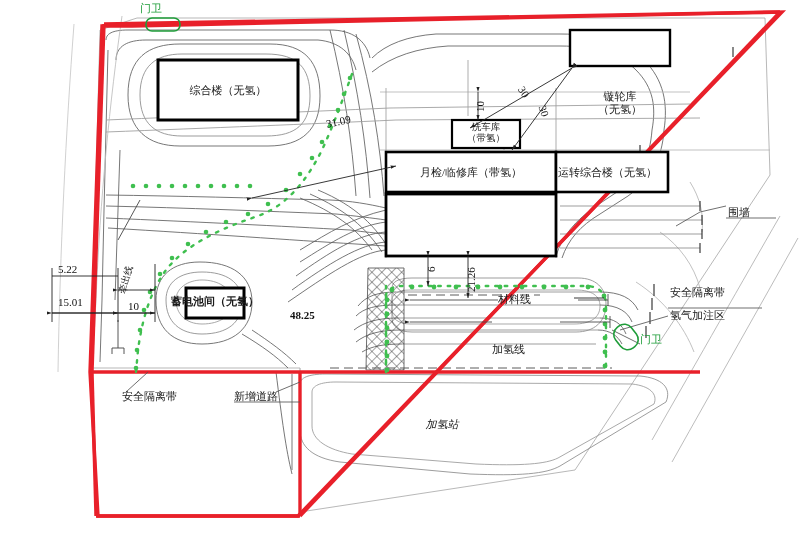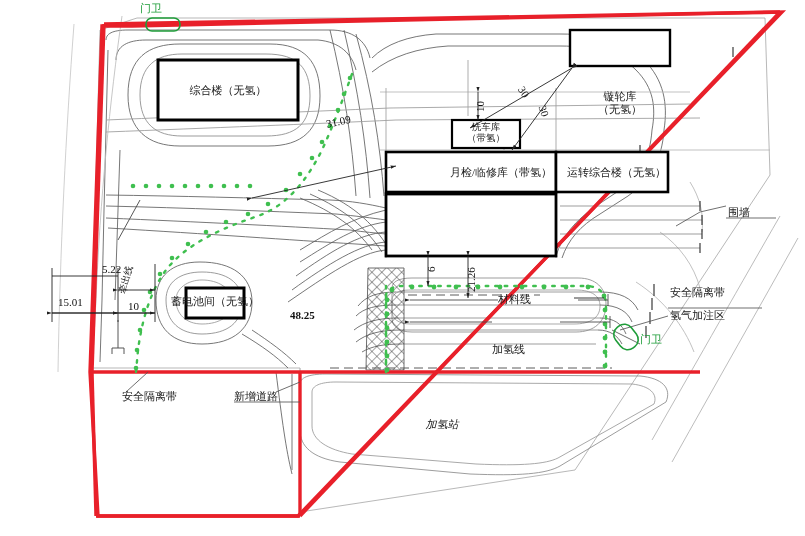--- a/index.html
+++ b/index.html
@@ -371,35 +371,35 @@
 
     <g fill="none" stroke="#1f9d3a" stroke-width="1.6">
       <rect x="146" y="18" width="34" height="13" rx="6"></rect>
       <rect x="616" y="324" width="20" height="26" rx="9" transform="rotate(-38 626 337)"></rect>
     </g>
 
   </svg>
 
   <div class="lbl lbl-cn" style="left:188px; top:84px; width:80px; text-align:center;">综合楼（无氢）</div>
 
-  <div class="lbl lbl-cn" style="left:162px; top:295px; width:106px; text-align:center;">蓄电池间（无氢）</div>
+  <div class="lbl lbl-cn" style="left:162px; top:295px; width:106px; text-align:center;font-weight:bold;">蓄电池间（无氢）</div>
 
   <div class="lbl lbl-cn two-line" style="left:578px; top:42px; width:84px;margin-top:48px;">
     <div>镟轮库</div>
     <div>（无氢）</div>
   </div>
 
   <div class="lbl lbl-cn-sm two-line" style="left:456px; top:122px; width:60px;text-align:center;">
     <div>洗车库</div>
     <div>（带氢）</div>
   </div>
 
-  <div class="lbl lbl-cn" style="left:390px; top:166px; width:162px; text-align:right;">月检/临修库（带氢）</div>
-
-  <div class="lbl lbl-cn" style="left:558px; top:166px; width:108px; text-align:right;">运转综合楼（无氢）</div>
+  <div class="lbl lbl-cn" style="left:390px; top:166px; width:162px; text-align:center;">月检/临修库（带氢）</div>
+
+  <div class="lbl lbl-cn" style="left:558px; top:166px; width:108px; text-align:left;">运转综合楼（无氢）</div>
 
 
   <div class="lbl lbl-cn" style="left:382px; top:418px; width:120px; text-align:center;font-style:italic;">加氢站</div>
 
   <div class="lbl lbl-cn" style="left:498px; top:293px;text-align:right;">材料线</div>
 
   <div class="lbl lbl-cn" style="left:492px; top:315px;margin-top:28px;">加氢线</div>
 
   <div class="lbl lbl-cn" style="left:728px; top:206px;">围墙</div>
 
@@ -412,21 +412,21 @@
 
   <div class="lbl lbl-cn-sm rotslant" style="left:117px; top:292px; transform:rotate(-74deg);">牵出线</div>
 
   <div class="lbl lbl-green" style="left:140px; top:2px;">门卫</div>
   <div class="lbl lbl-green" style="left:640px; top:333px;">门卫</div>
 
   <div class="lbl lbl-num" style="left:325px; top:118px; transform:rotate(-12deg); transform-origin:0 0;">31.09</div>
 
   <div class="lbl lbl-num" style="left:290px; top:309px;font-weight:bold;">48.25</div>
 
-  <div class="lbl lbl-num" style="left:58px; top:263px;margin-left:44px;">5.22</div>
+  <div class="lbl lbl-num" style="left:58px; top:263px;">5.22</div>
 
   <div class="lbl lbl-num" style="left:58px; top:296px;">15.01</div>
 
   <div class="lbl lbl-num" style="left:128px; top:300px;">10</div>
 
   <div class="lbl lbl-num rot90" style="left:474px; top:112px;">10</div>
 
   <div class="lbl lbl-num" style="left:526px; top:84px; transform:rotate(58deg); transform-origin:0 0;">30</div>
 
   <div class="lbl lbl-num" style="left:548px; top:104px; transform:rotate(72deg); transform-origin:0 0;">30</div>

